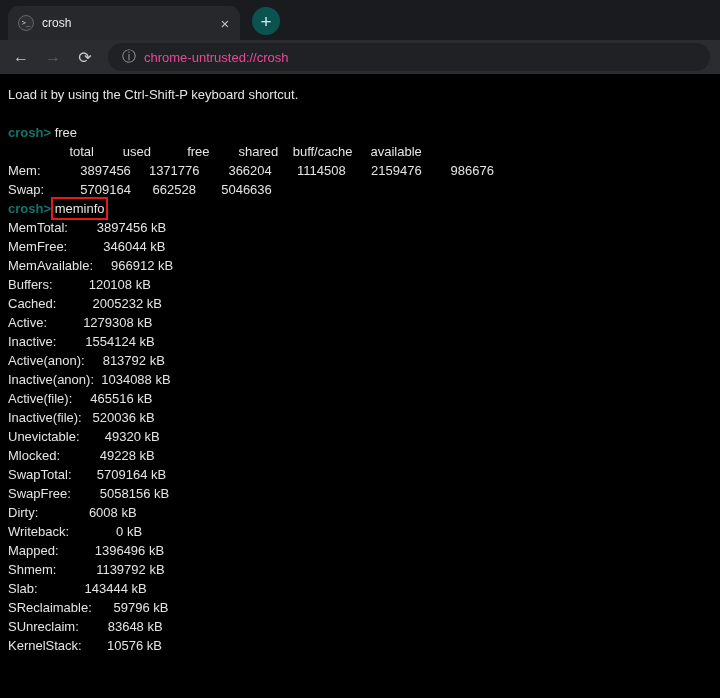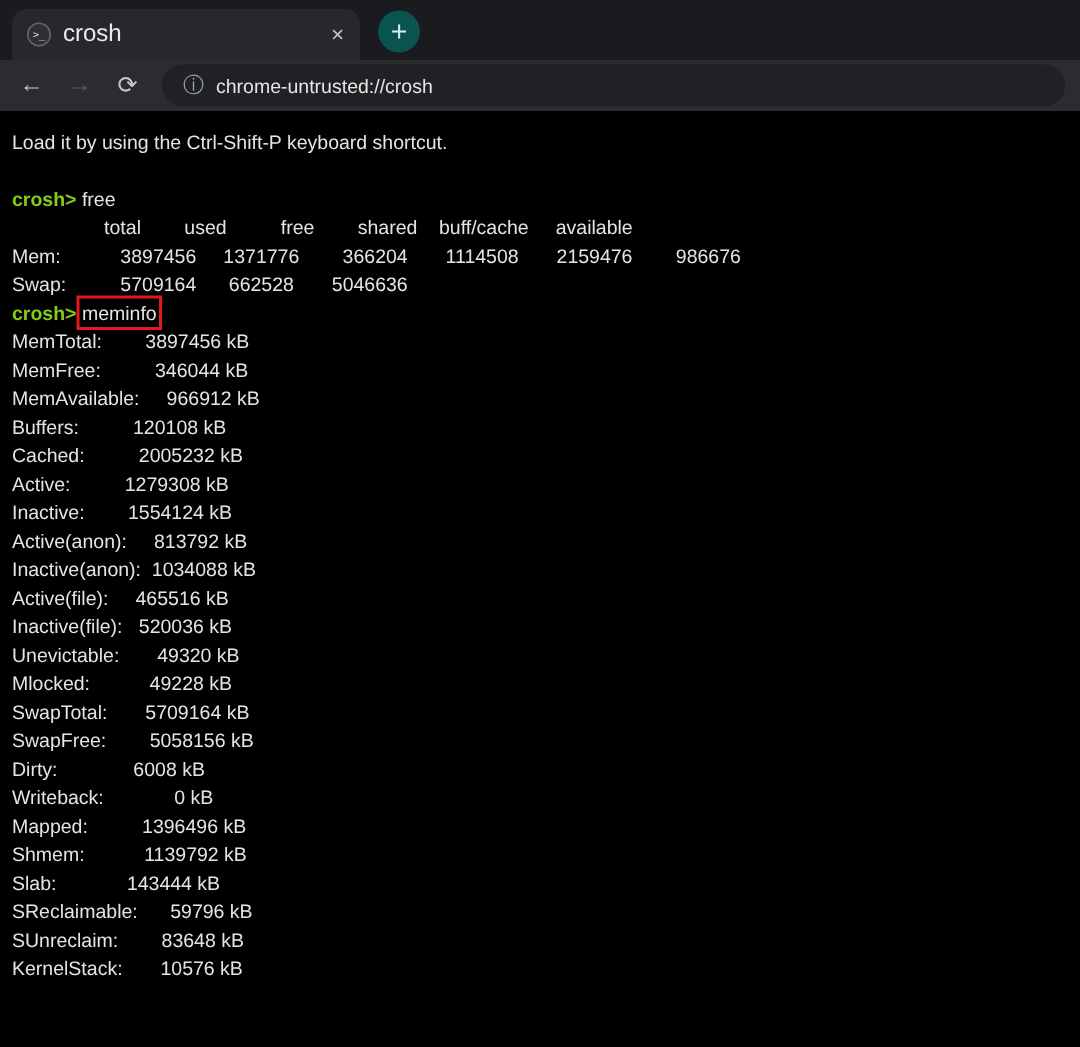--- a/index.html
+++ b/index.html
@@ -6,42 +6,42 @@
   html,body { width:720px; height:698px; overflow:hidden; }
   body { background:#000; font-family:"Liberation Sans",sans-serif; }
 
   
   .tabstrip { height:40px; background:#1a1b1e; display:flex; align-items:flex-end; padding-left:8px; }
   .tab { width:232px; height:34px; background:#27282b; border-radius:10px 10px 0 0;
          display:flex; align-items:center; gap:8px; padding:0 6px 0 10px; cursor:default; }
   .favicon { width:16px; height:16px; min-width:16px; border-radius:50%; background:#2f3033;
              border:1px solid #63666a; color:#d9dadb; font-family:"DejaVu Sans Mono",monospace;
              font-size:7px; line-height:7px; display:flex; align-items:center; justify-content:center; }
-  .tab-title { color:#e8eaed; font-size:16px; flex:1; white-space:nowrap; overflow:hidden; }
+  .tab-title { color:#e8eaed; font-size:12px; flex:1; white-space:nowrap; overflow:hidden; }
   .tab-close { color:#c0c3c6; font-size:15px; width:18px; height:18px; border-radius:50%;
                display:flex; align-items:center; justify-content:center; }
   .newtab { width:28px; height:28px; border-radius:50%; background:#0b5351; color:#cdeceb;
             font-size:19px; line-height:19px; display:flex; align-items:center; justify-content:center;
             margin:0 0 5px 12px; }
 
   
   .toolbar { height:34px; background:#2b2c2f; display:flex; align-items:center; padding:0 10px 0 8px; gap:6px; }
   .nav-btn { width:26px; height:26px; color:#c6c9cc; font-size:16px; border-radius:50%;
              display:flex; align-items:center; justify-content:center; }
   .nav-btn.disabled { color:#5c5f64; }
   .omnibox { flex:1; height:28px; margin-left:4px; background:#202124; border-radius:14px;
              display:flex; align-items:center; gap:8px; padding:0 14px; }
   .info-icon { color:#9aa0a6; font-size:14px; }
-  .url { color:#e5e5e5; font-size:13px; white-space:nowrap;text-align:center; }
+  .url { color:#ec4899; font-size:13px; white-space:nowrap;text-align:center; }
 
   
   .term { height:624px; background:#000; padding:11px 8px; font-family:Liberation Sans, sans-serif;
           font-size:13px; line-height:19px; color:#e4e4e4; }
   .tline { white-space:pre; min-height:19px; }
-  .prompt { color:#84cc16; font-weight:bold; }
+  .prompt { color:#0f766e; font-weight:bold; }
   .annotated { outline:2px solid #e3191c; outline-offset:2px; }
 </style>
 </head>
 <body>
 
 <div>
 
   <div class="tabstrip">
     <div class="tab">
       <span class="favicon">&gt;_</span>

